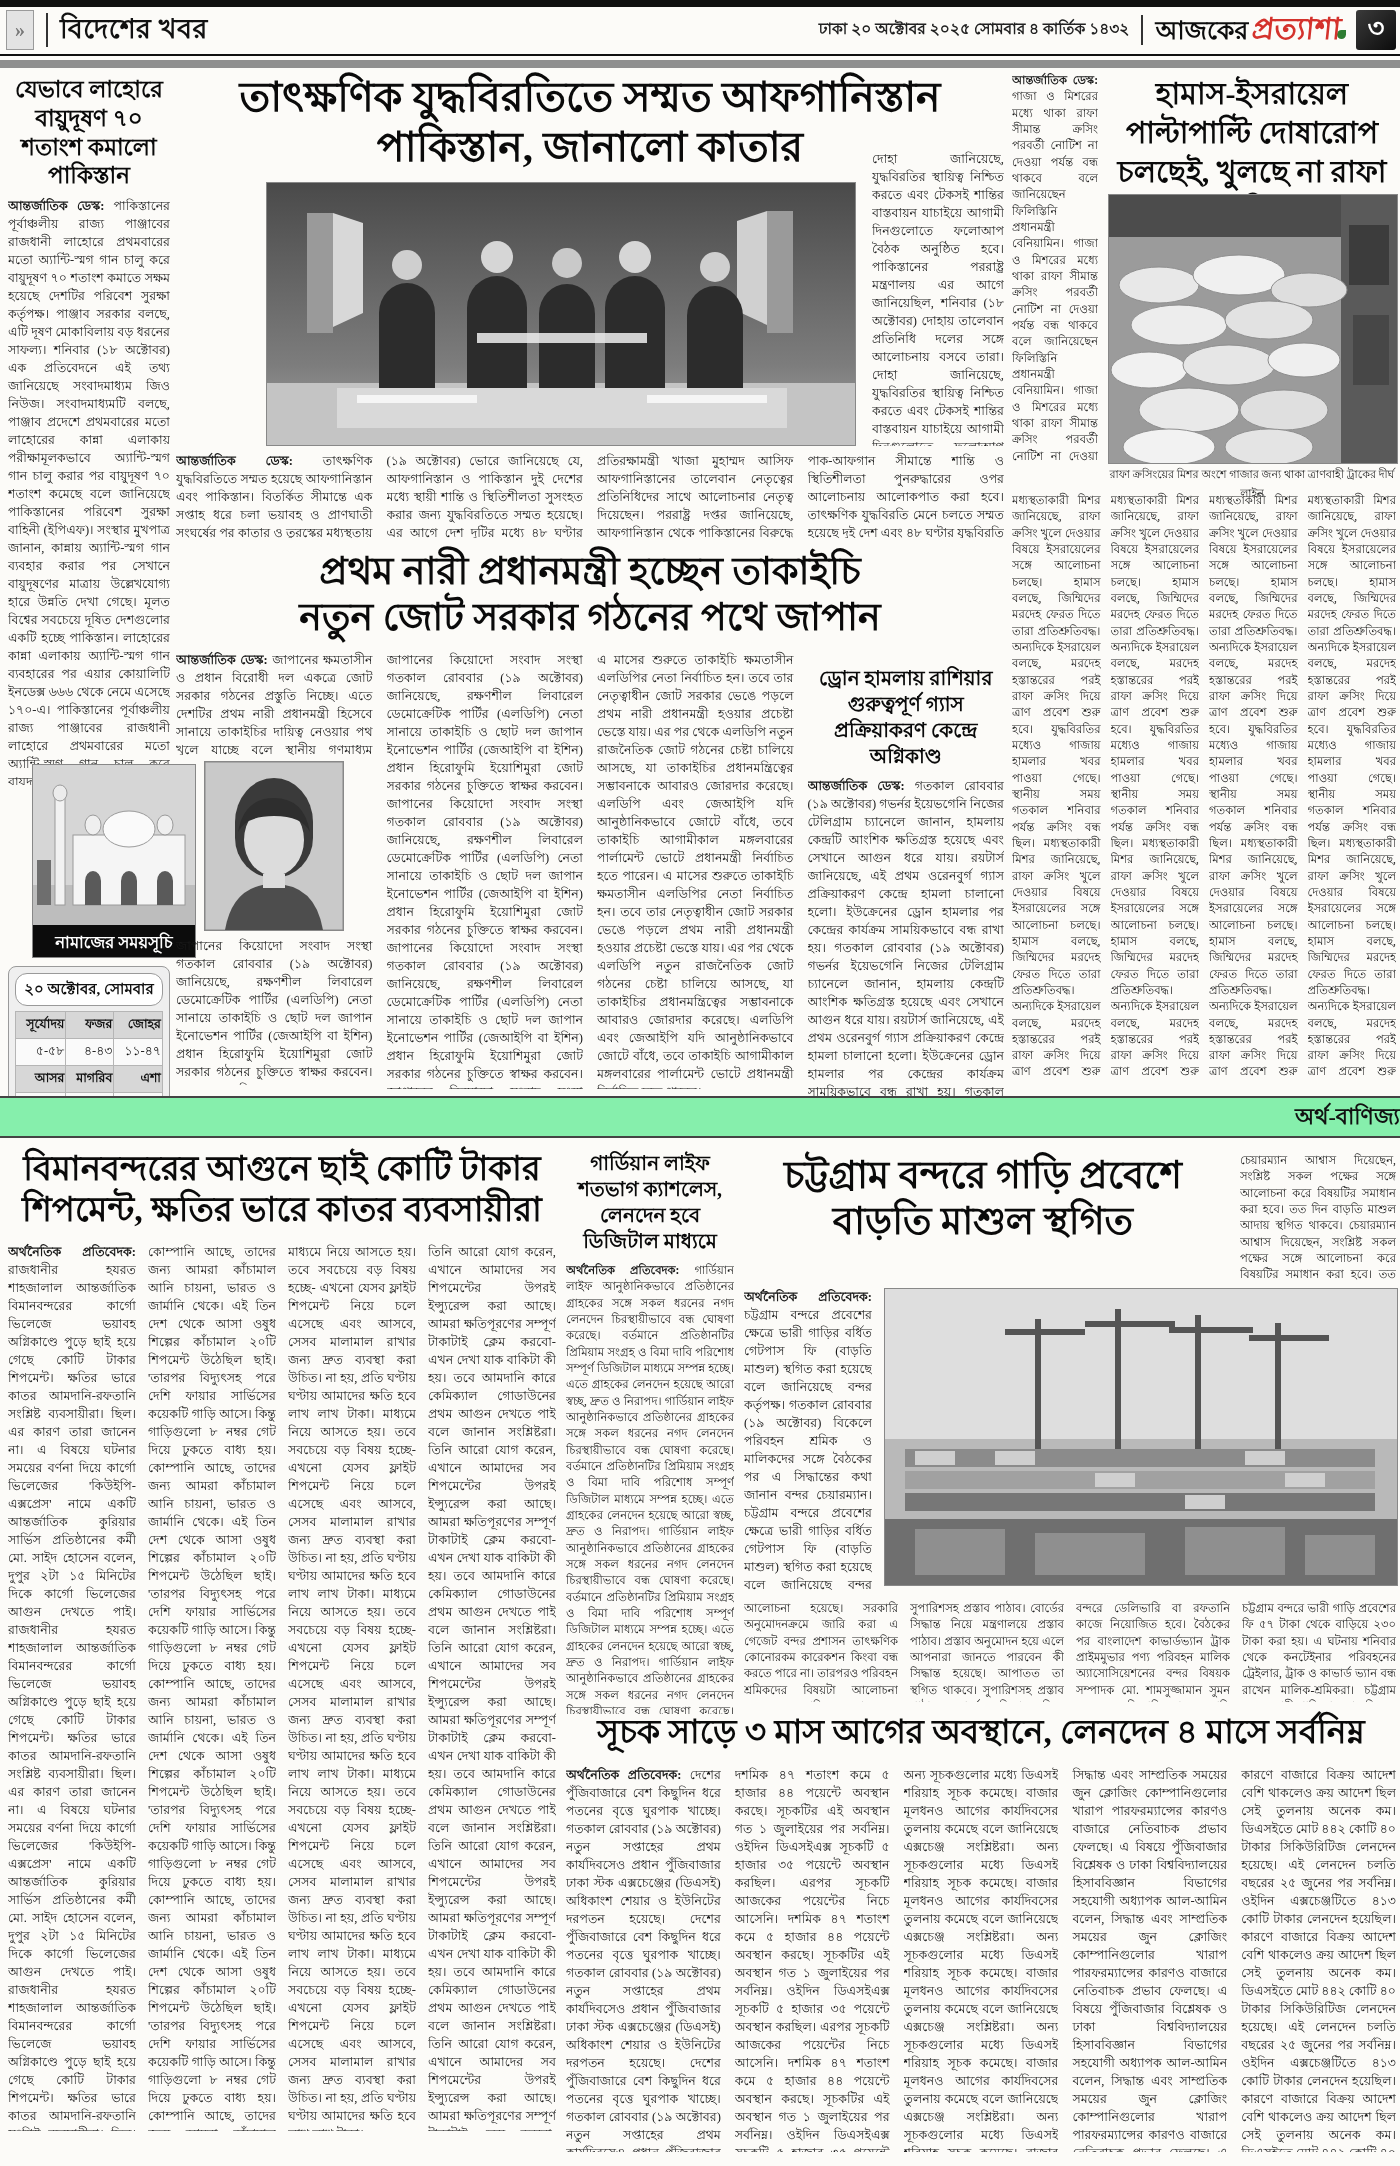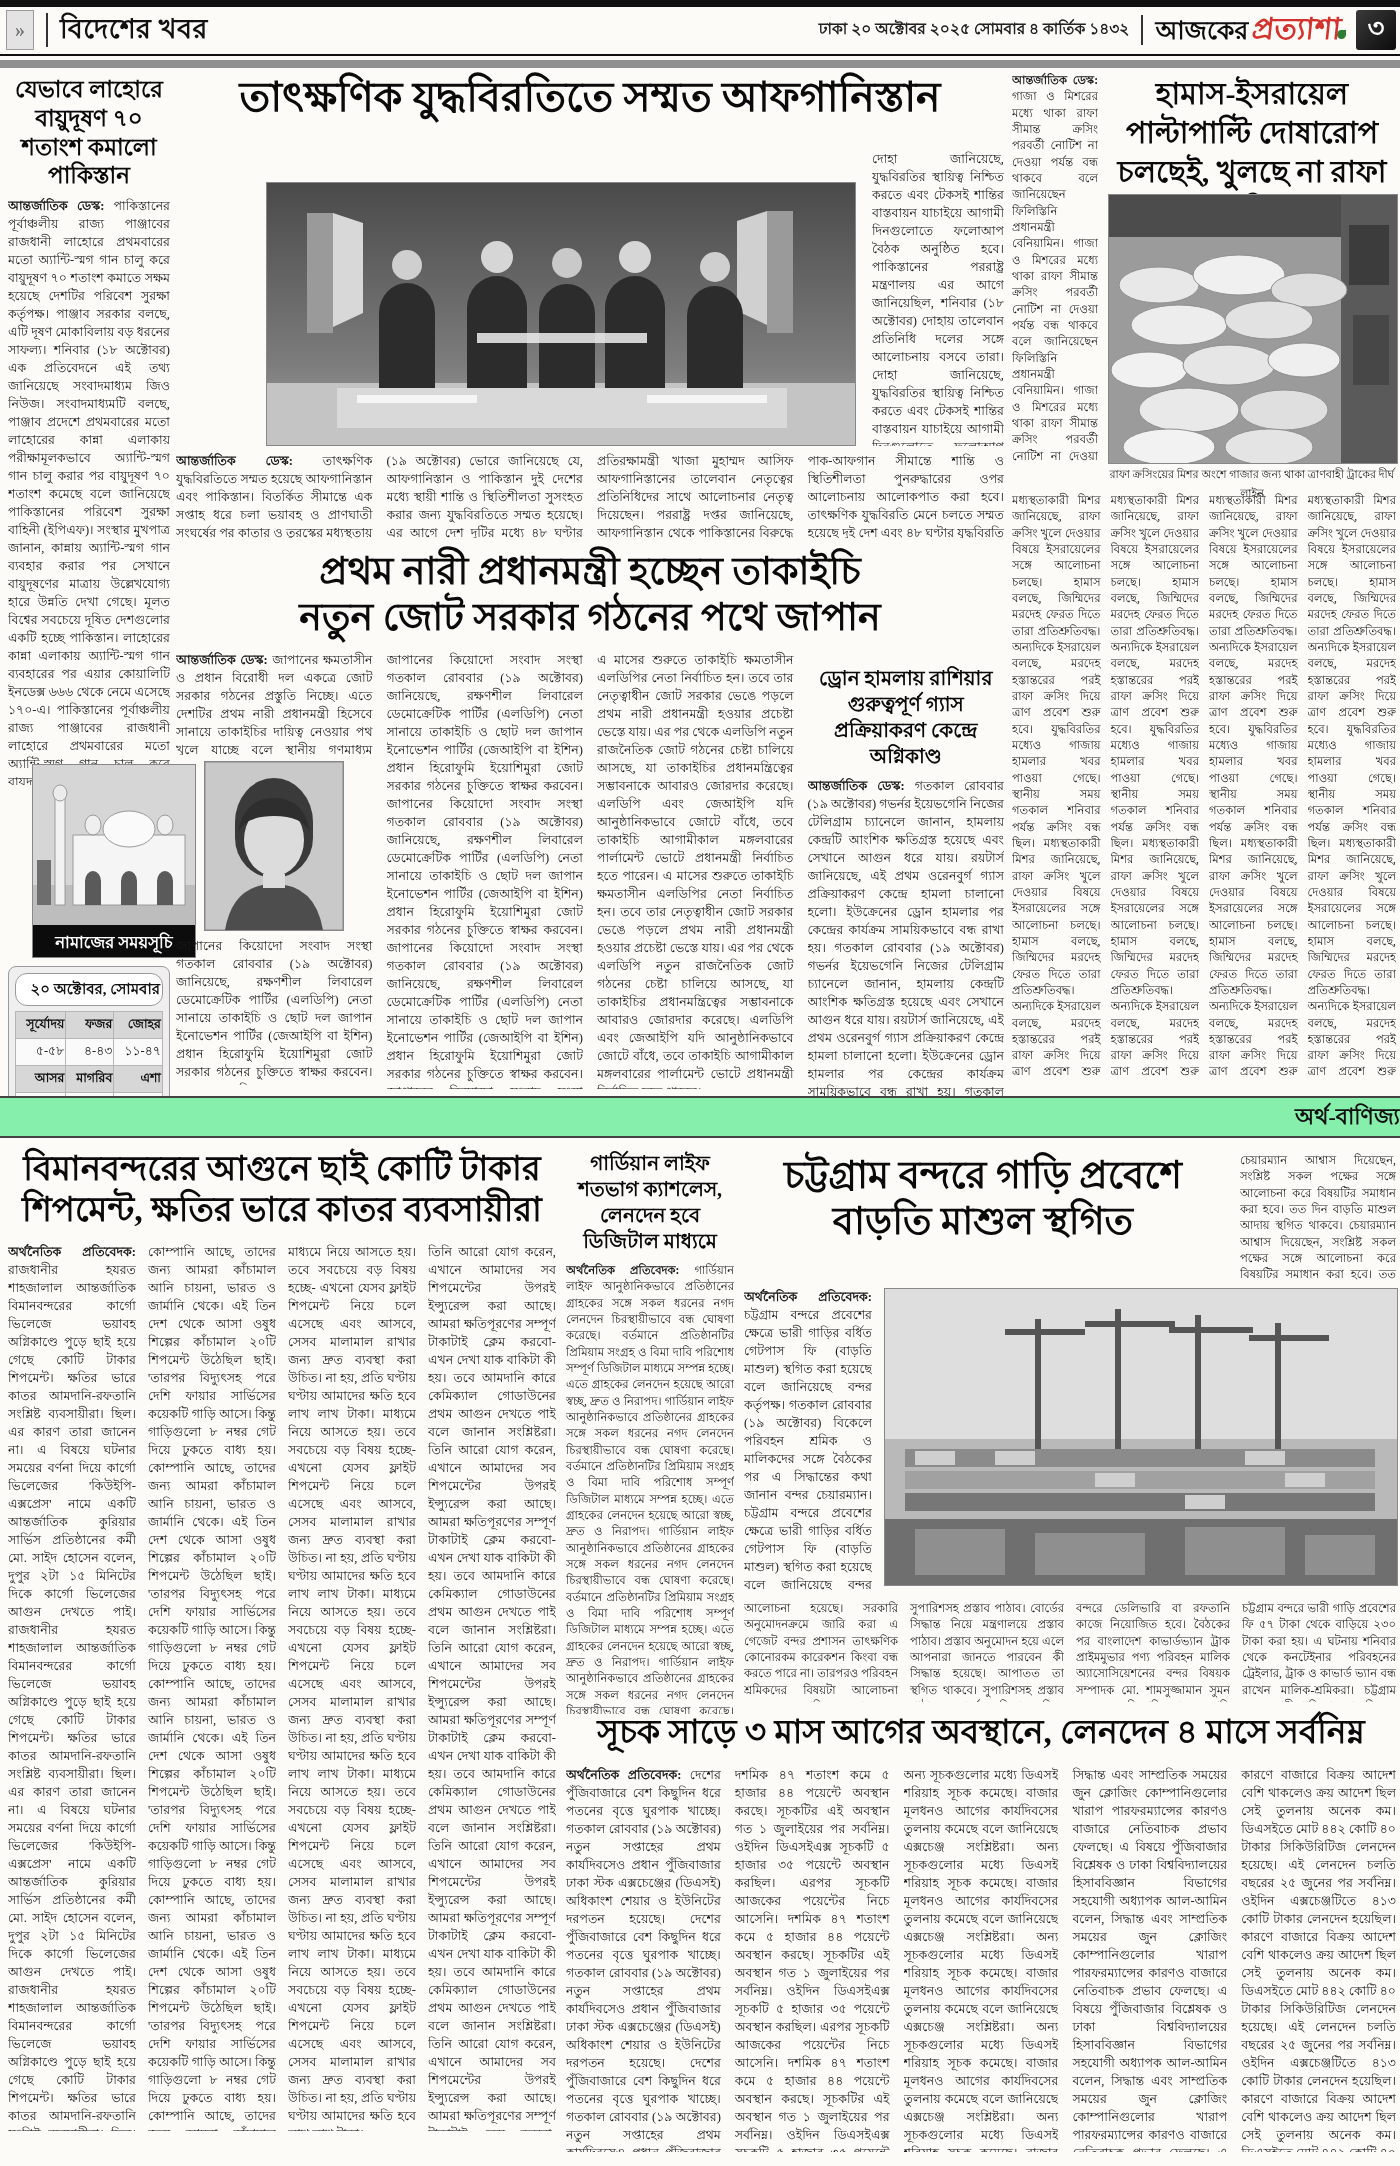--- a/index.html
+++ b/index.html
@@ -30,21 +30,21 @@
   .hl-eco3{font-size:38px;}
   .hl-eco4{font-size:33px;}
   
   .bt{font-size:12.5px;line-height:1.44;text-align:justify;overflow:hidden;color:#1a1a1a;}
   .bt-sm{font-size:11.5px;line-height:1.42;text-align:justify;overflow:hidden;color:#1a1a1a;}
   .cap{font-size:11px;color:#222;text-align:center;}
   .colrow{display:flex;}
   .colrow>div{flex:1;}
   
   .prayer{border:1px solid #9a9a9a;border-radius:8px;background:#efefef;padding:6px;}
-  .prayer-date{background:#fff;border:1px solid #9a9a9a;border-radius:12px;text-align:right;
+  .prayer-date{background:#fff;border:1px solid #9a9a9a;border-radius:12px;text-align:center;
                font-weight:700;font-size:15px;padding:3px 2px;margin-bottom:5px;}
   .ptable{width:100%;border-collapse:collapse;}
   .ptable td{border:1px solid #b5b5b5;text-align:right;font-size:12.5px;padding:3px 1px;}
   .ptable .lbl{background:#d7d7d7;font-weight:700;}
   .ptable .val{background:#fafafa;}
   .mosque-label{background:#0c0c0c;color:#fff;font-weight:700;font-size:16.5px;
                 text-align:center;padding:5px 0;}
   .eco-bar{background:#86efac;border-top:2px solid #444;border-bottom:2px solid #444;
            display:flex;align-items:center;justify-content:flex-end;font-size:22px;font-weight:700;color:#111;}
   .photo-frame{border:1px solid #888;background:#bbb;overflow:hidden;}
@@ -125,20 +125,21 @@
         <td class="val">৩-৫৩</td>
         <td class="val">৫-৩৩</td>
         <td class="val">৬-৪৭</td>
       </tr>
     </tbody>
       </table>
   </div>
 
   <div class="abs" style="left:176px;top:72px;width:828px;">
     <div class="hl hl-main">তাৎক্ষণিক যুদ্ধবিরতিতে সম্মত আফগানিস্তান</div>
+    <div class="hl hl-main">পাকিস্তান, জানালো কাতার</div>
   </div>
 
   <div class="abs photo-frame" style="left:266px;top:182px;width:588px;height:262px;">
     <svg width="588" height="262" viewBox="0 0 588 262">
       <defs>
         <linearGradient id="bgc" x1="0" y1="0" x2="0" y2="1">
           <stop offset="0" stop-color="#4a4a4a"></stop>
             <stop offset="0.7" stop-color="#7d7d7d"></stop>
             <stop offset="1" stop-color="#a8a8a8"></stop>
         </linearGradient>

